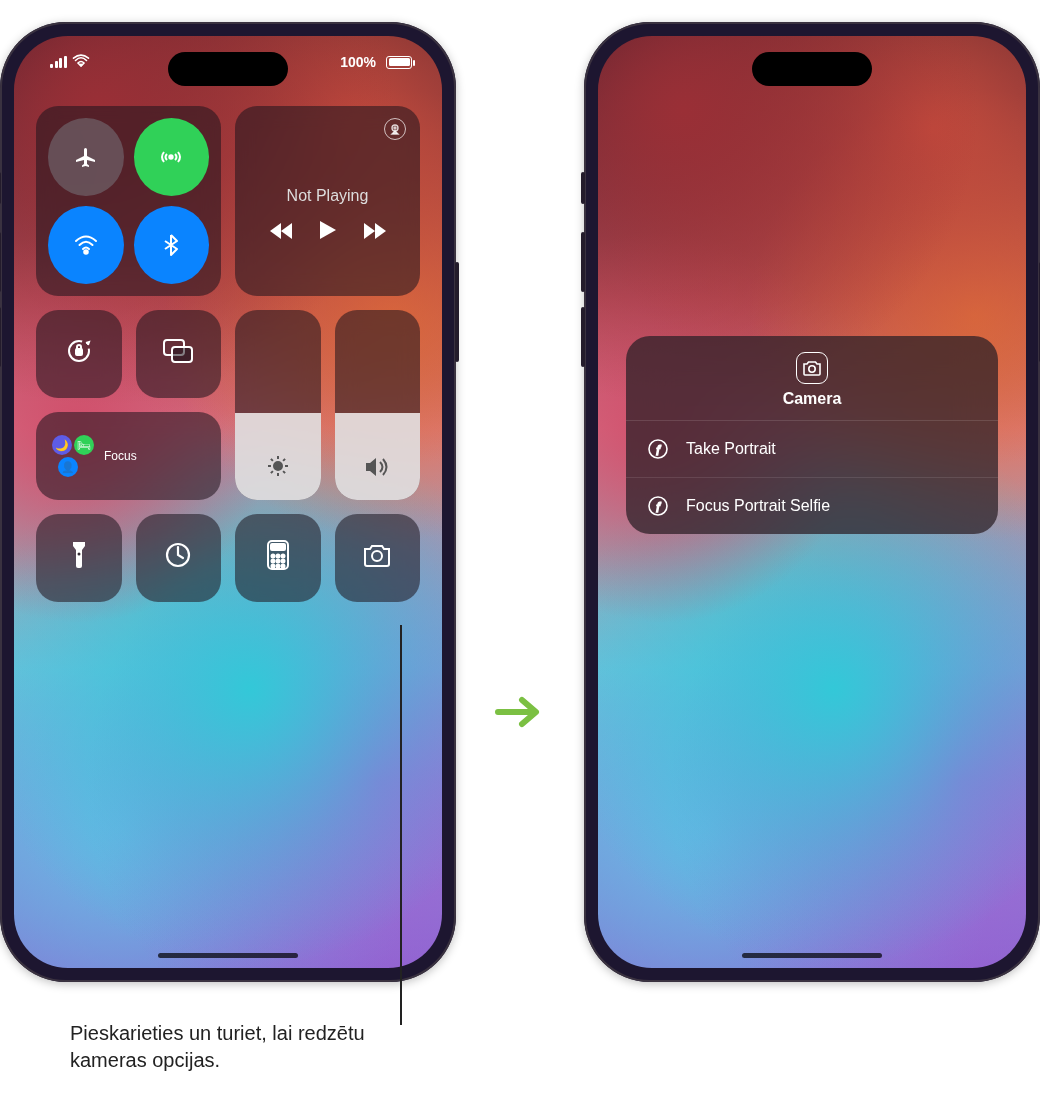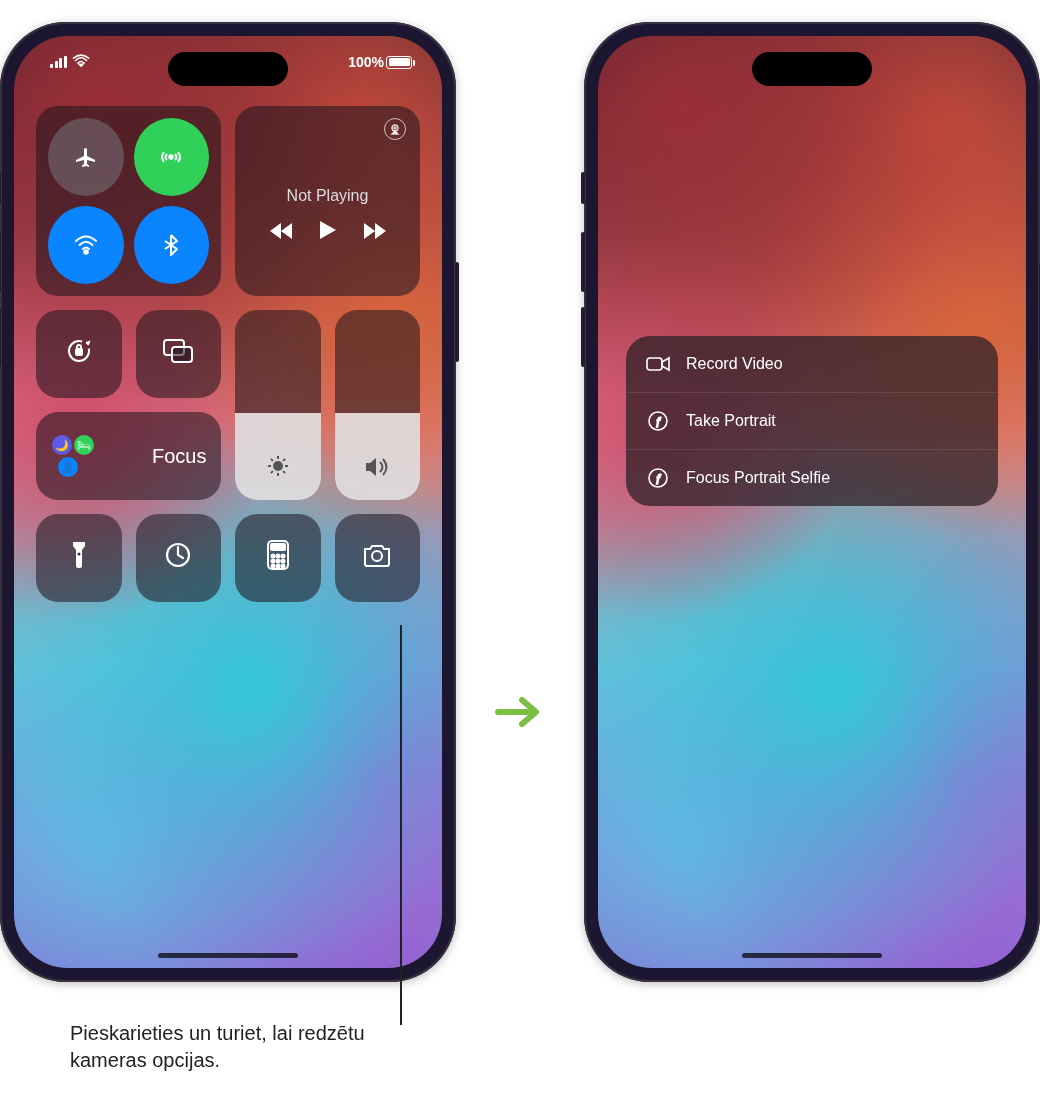--- a/index.html
+++ b/index.html
@@ -49,21 +49,21 @@
     position: absolute; bottom: 10px; left: 50%; transform: translateX(-50%);
     width: 140px; height: 5px; background: rgba(0,0,0,.7); border-radius: 3px; z-index: 40;
   }
   
   .status-bar {
     position: absolute; top: 18px; left: 0; right: 0; padding: 0 30px;
     display: flex; justify-content: space-between; align-items: center;
     color: #fff; font-size: 14px; font-weight: 600; z-index: 45;
   }
   .status-left { display:flex; gap:6px; align-items:center; margin-left: 6px;}
-  .status-right { display:flex; gap:2px; align-items:center;}
+  .status-right { display:flex; gap:10px; align-items:center;}
   .sig-bars { display:flex; gap:1.5px; align-items:flex-end; height:12px;}
   .sig-bars i { width:3px; background:#fff; border-radius:1px; display:block;}
   .sig-bars i:nth-child(1){height:4px} .sig-bars i:nth-child(2){height:7px}
   .sig-bars i:nth-child(3){height:10px} .sig-bars i:nth-child(4){height:12px}
   .batt { width:26px; height:13px; border:1.3px solid #fff; border-radius:3px; position:relative;}
   .batt::after { content:""; position:absolute; right:-4px; top:3px; width:2.5px; height:6px; background:#fff; border-radius:1px;}
   .batt i { position:absolute; inset:1.5px; background:#fff; border-radius:1.5px;}
   
   .cc {
     position: absolute; top:70px; left:22px; right:22px;
@@ -96,21 +96,21 @@
   .media { display:flex; flex-direction:column; align-items:center; justify-content:center; gap:10px; padding:12px;}
   .media .airplay-ic { position:absolute; top:12px; right:14px; width:22px; height:22px; border:1.6px solid rgba(255,255,255,.7); border-radius:50%; display:flex; align-items:center; justify-content:center;}
   .media-title { font-size:16px; color:#ddd; font-weight:500; margin-top:30px;}
   .media-ctrls { display:flex; gap:28px; align-items:center; font-size:22px; color:#fff; margin-top:4px;}
   
   .focus { display:flex; align-items:center; gap:10px; padding:0 16px; justify-content:flex-start; }
   .focus-icons { position:relative; width:42px; height:42px; flex-shrink:0;}
   .mini { position:absolute; width:20px; height:20px; border-radius:50%; display:flex; align-items:center; justify-content:center; font-size:11px;}
   .mini.a{ left:0; top:0; background:#5e5ce6;} .mini.b{ right:0; top:0; background:#30d158;}
   .mini.c{ left:6px; bottom:0; background:#0a84ff;}
-  .focus-label{ font-size:20px; font-weight:500;margin-left:48px;}
+  .focus-label{ font-size:12px; font-weight:500;}
   
   .slider { background: rgba(30,20,30,.55); border-radius:22px; position:relative; overflow:hidden;}
   .slider-fill { position:absolute; left:0; right:0; bottom:0; background: rgba(255,255,255,.78); display:flex; align-items:flex-end; justify-content:center; padding-bottom:16px; font-size:22px; color:#555;}
   
   .ic { font-size:26px; color:#fff; }
   
   .popup {
     position:absolute; top:300px; left:28px; right:28px;
     background: rgba(40,30,38,.72);
     border-radius: 24px;
@@ -334,28 +334,28 @@
 
   <div class="phone">
     <div class="btn-sil"></div>
       <div class="btn-vol1"></div>
       <div class="btn-vol2"></div>
       <div class="btn-pwr"></div>
     <div class="screen">
       <div class="dynamic-island"></div>
 
       <div class="popup">
-        <div class="popup-row">
-          <span class="ric">
-            <svg width="24" height="18" viewBox="0 0 24 18" fill="none" stroke="#fff" stroke-width="1.6">
-                <rect x="1" y="3" width="15" height="12" rx="3"></rect>
-                <path d="M16 7 L23 3 V15 L16 11 Z"></path>
-              </svg>
-          </span>
-          <span>Record Video</span>
+        <div class="popup-header">
+          <div class="hic">
+            <svg width="20" height="16" viewBox="0 0 20 16" fill="none" stroke="#fff" stroke-width="1.6">
+                <path d="M2 4h3l1.5-2h7L15 4h3v10a1 1 0 0 1-1 1H3a1 1 0 0 1-1-1z"></path>
+                <circle cx="10" cy="9" r="3.2"></circle>
+              </svg>
+          </div>
+          <div class="popup-title">Camera</div>
         </div>
         <div class="popup-row">
           <span class="ric">
             <svg width="22" height="22" viewBox="0 0 22 22" fill="none" stroke="#fff" stroke-width="1.6">
                 <circle cx="11" cy="11" r="9"></circle>
                 <text x="11" y="15" text-anchor="middle" font-size="11" font-style="italic" fill="#fff" font-family="serif">f</text>
               </svg>
           </span>
           <span>Take Portrait</span>
         </div>

